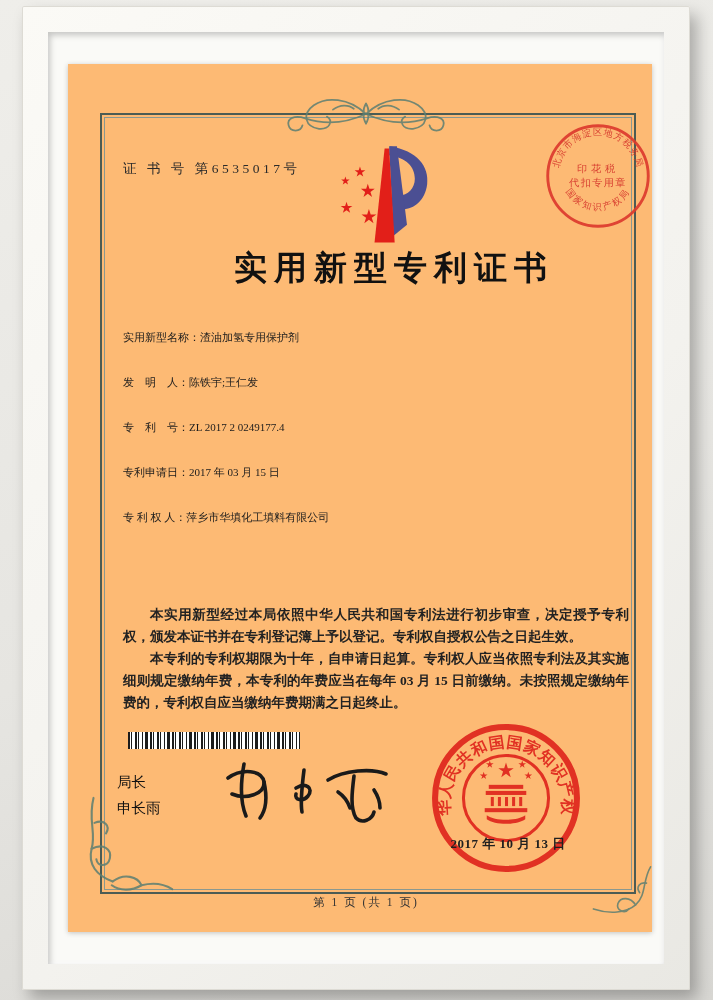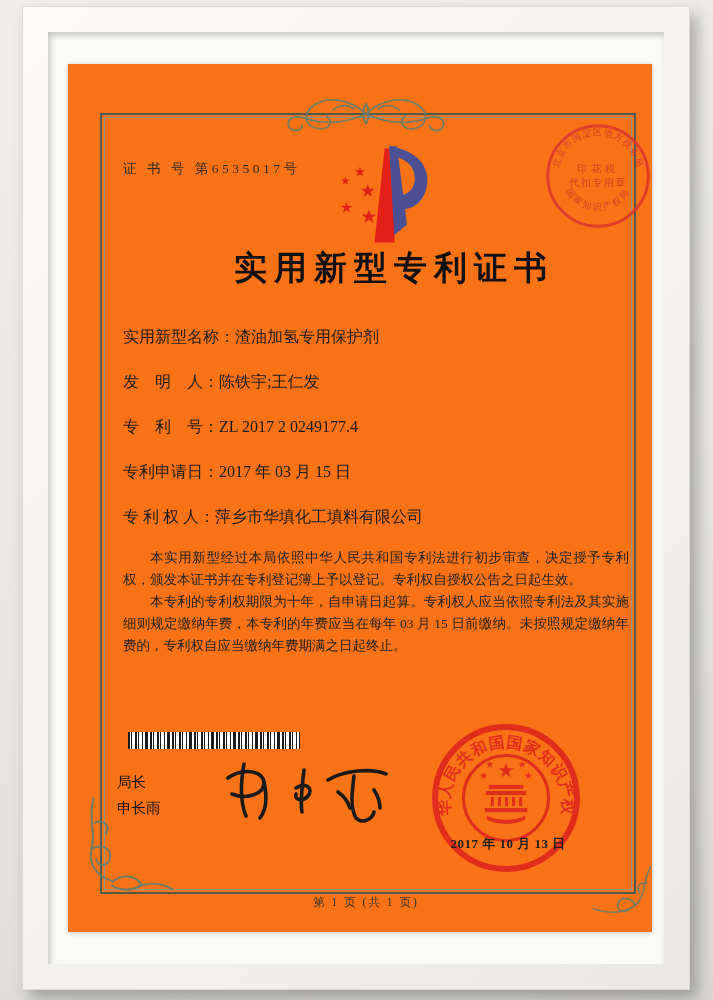--- a/index.html
+++ b/index.html
@@ -16,21 +16,21 @@
     border-radius:2px;
   }
   .frame .mat{
     position:absolute;inset:26px;
     background:#fafaf7;
     box-shadow:inset 2px 3px 6px rgba(0,0,0,.22), inset -1px -2px 3px rgba(255,255,255,.9);
   }
   
   .paper{
     position:absolute;left:68px;top:64px;width:584px;height:868px;
-    background:#f97316;box-shadow:0 1px 5px rgba(0,0,0,.22);
+    background:#fdba74;box-shadow:0 1px 5px rgba(0,0,0,.22);
   }
   .border-rect{
     position:absolute;left:32px;top:49px;width:532px;height:777px;
     border:2px solid #4c5c54;
   }
   .border-rect::after{
     content:"";position:absolute;inset:2px;border:1px solid #8a988f;
   }
   .ornament{position:absolute;pointer-events:none;}
   .orn-top{left:211px;top:26px;width:174px;height:48px;}
@@ -41,27 +41,27 @@
     position:absolute;left:55px;top:96px;font-size:13.5px;letter-spacing:3.5px;color:#2a2a2a;
   }
   .logo{position:absolute;left:255px;top:78px;width:112px;height:116px;}
   .tax-seal{position:absolute;left:472px;top:54px;width:116px;height:116px;opacity:.92;}
   .cert-title{
     position:absolute;left:32px;top:182px;width:532px;text-align:center;
     font-size:33px;font-weight:700;letter-spacing:7px;color:#111;padding-left:28px;
   }
   
   .fields{position:absolute;left:55px;top:263px;width:490px;}
-  .field-row{margin-bottom:25px;font-size:16px;line-height:20px;white-space:nowrap;}
+  .field-row{margin-bottom:25px;font-size:11px;line-height:20px;white-space:nowrap;}
   .field-label{color:#1c1c1c;}
   .field-value{color:#1c1c1c;}
   
   .body-text{
-    position:absolute;left:55px;top:483px;width:506px;
-    font-size:13.5px;line-height:22px;text-align:justify;color:#222;
+    position:absolute;left:55px;top:540px;width:506px;
+    font-size:13.5px;line-height:22px;text-align:justify;color:#222;font-weight:bold;
   }
   .body-text p{margin:0;text-indent:2em;}
   
   .barcode{
     position:absolute;left:60px;top:668px;width:172px;height:17px;
     background:repeating-linear-gradient(90deg,
       #1c1c1c 0 2px,#fff 2px 3px,#1c1c1c 3px 4px,#fff 4px 7px,
       #1c1c1c 7px 9px,#fff 9px 10px,#1c1c1c 10px 11px,#fff 11px 14px,
       #1c1c1c 14px 15px,#fff 15px 17px,#1c1c1c 17px 20px,#fff 20px 22px);
   }

